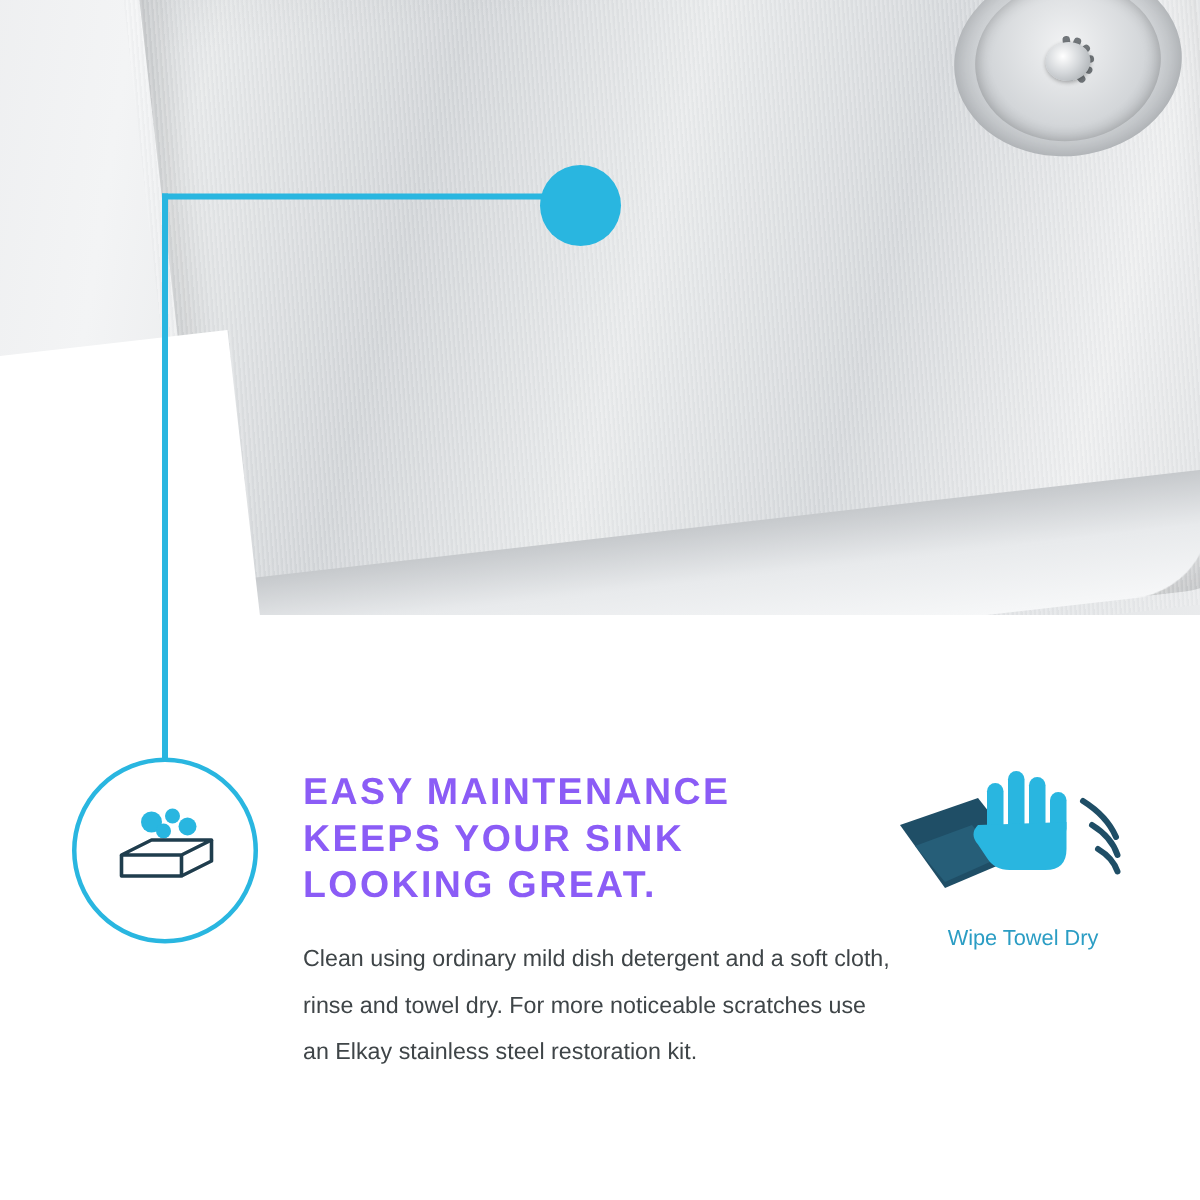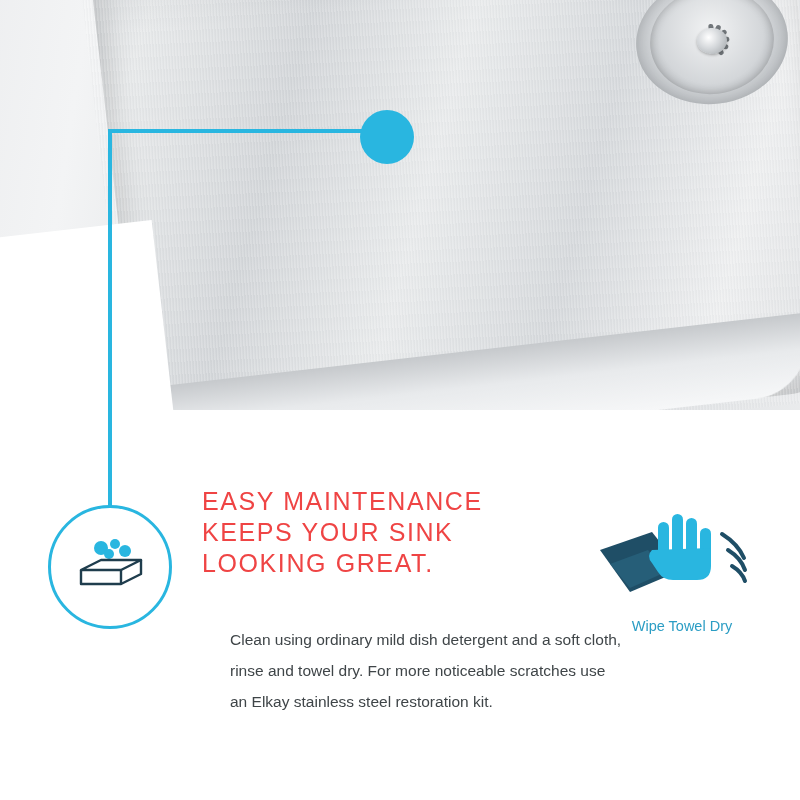--- a/index.html
+++ b/index.html
@@ -214,38 +214,37 @@
     position: absolute;
     left: 50%;
     top: 50%;
     transform: translate(-50%, -50%);
   }
 
   
   .headline {
     position: absolute;
     left: 202px;
-    top: 486px;
+    top: 513px;
     width: 330px;
-    color: #ef4444;
+    color: #8b5cf6;
     font-size: 25px;
     line-height: 31px;
-    font-weight: normal;
+    font-weight: bold;
     letter-spacing: 1.6px;
     text-transform: uppercase;
   }
   .body-copy {
     position: absolute;
     left: 202px;
     top: 624px;
     width: 392px;
     color: #3f4548;
     font-size: 15.5px;
     line-height: 31px;
-    margin-left: 28px;
   }
 
   
   .wipe-block {
     position: absolute;
     left: 596px;
     top: 508px;
     width: 172px;
     height: 130px;
   }

